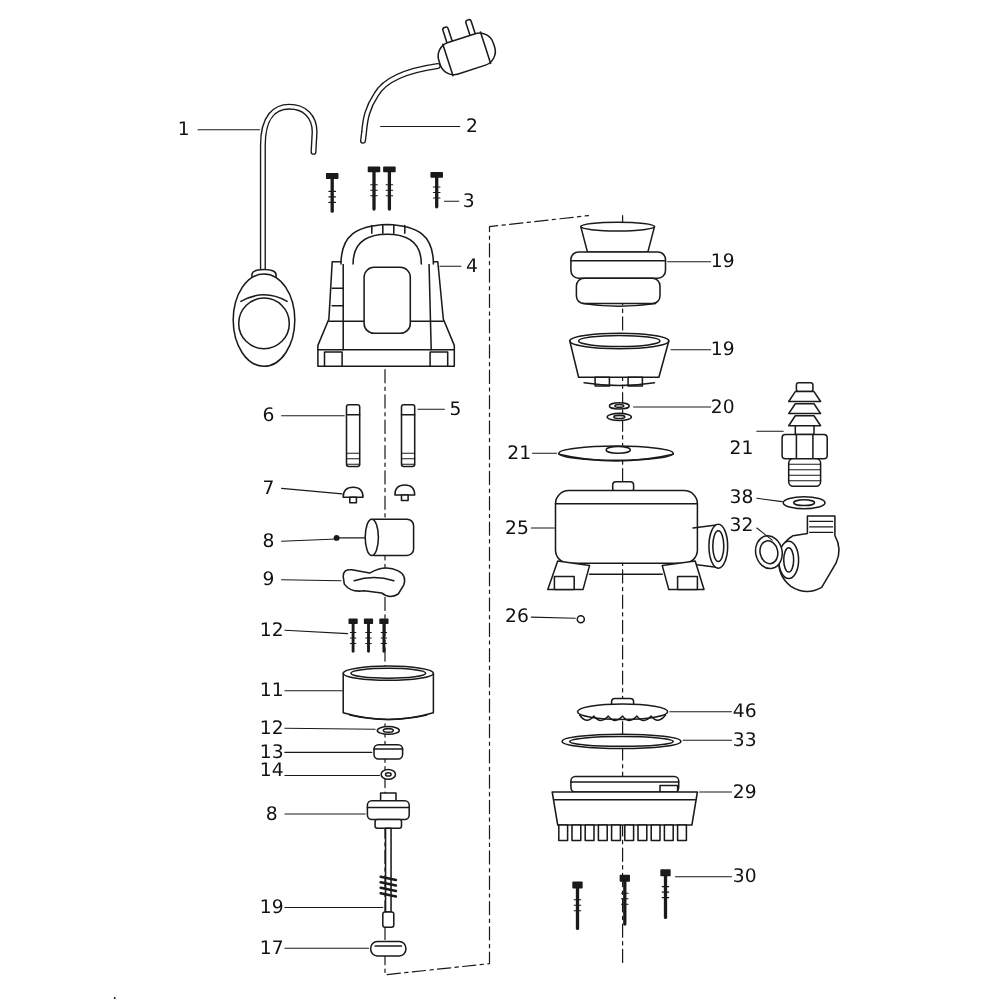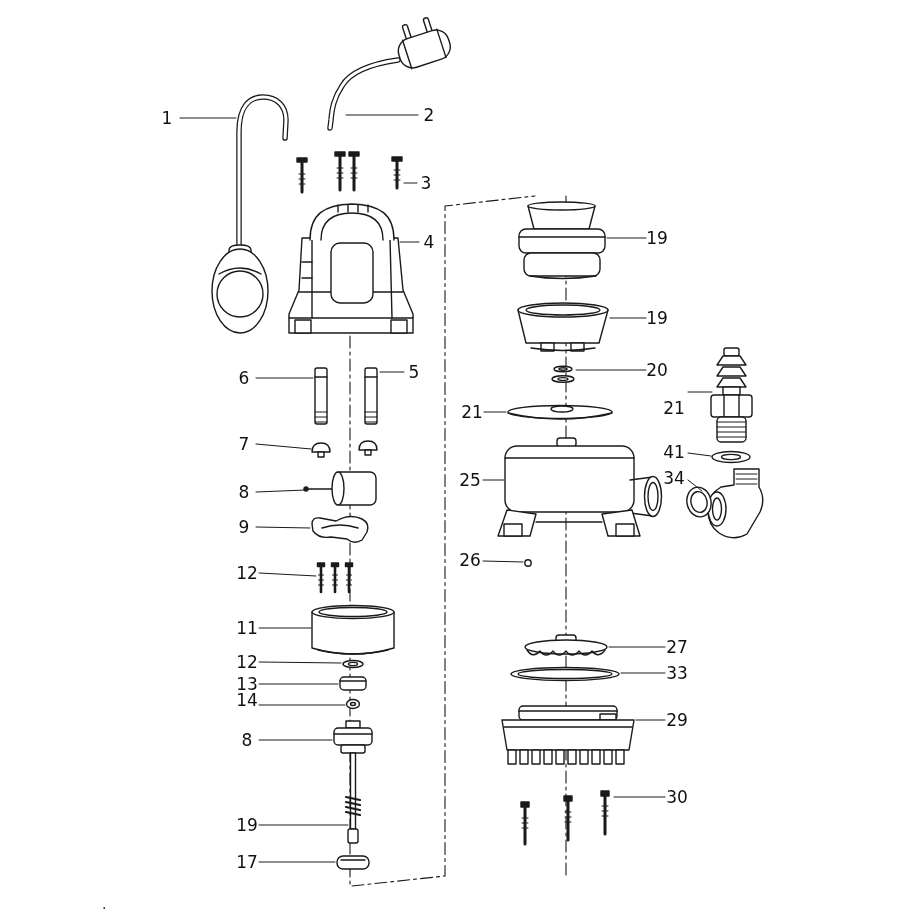--- a/index.html
+++ b/index.html
@@ -328,25 +328,25 @@
 <span class="lbl" style="left:247px;top:662px">12</span>
 <span class="lbl" style="left:247px;top:684px">13</span>
 <span class="lbl" style="left:247px;top:700px">14</span>
 <span class="lbl" style="left:247px;top:740px">8</span>
 <span class="lbl" style="left:247px;top:825px">19</span>
 <span class="lbl" style="left:247px;top:862px">17</span>
 <span class="lbl" style="left:657px;top:238px">19</span>
 <span class="lbl" style="left:657px;top:318px">19</span>
 <span class="lbl" style="left:657px;top:370px">20</span>
 <span class="lbl" style="left:674px;top:408px">21</span>
-<span class="lbl" style="left:674px;top:452px">41</span>
-<span class="lbl" style="left:674px;top:478px">34</span>
+<span class="lbl" style="left:674px;top:452px">38</span>
+<span class="lbl" style="left:674px;top:478px">32</span>
 <span class="lbl" style="left:472px;top:412px">21</span>
 <span class="lbl" style="left:470px;top:480px">25</span>
 <span class="lbl" style="left:470px;top:560px">26</span>
-<span class="lbl" style="left:677px;top:647px">27</span>
+<span class="lbl" style="left:677px;top:647px">46</span>
 <span class="lbl" style="left:677px;top:673px">33</span>
 <span class="lbl" style="left:677px;top:720px">29</span>
 <span class="lbl" style="left:677px;top:797px">30</span>
 
 <span class="stray" style="left:102px;top:896px">.</span>
 
 </div>
 
 </body></html>

